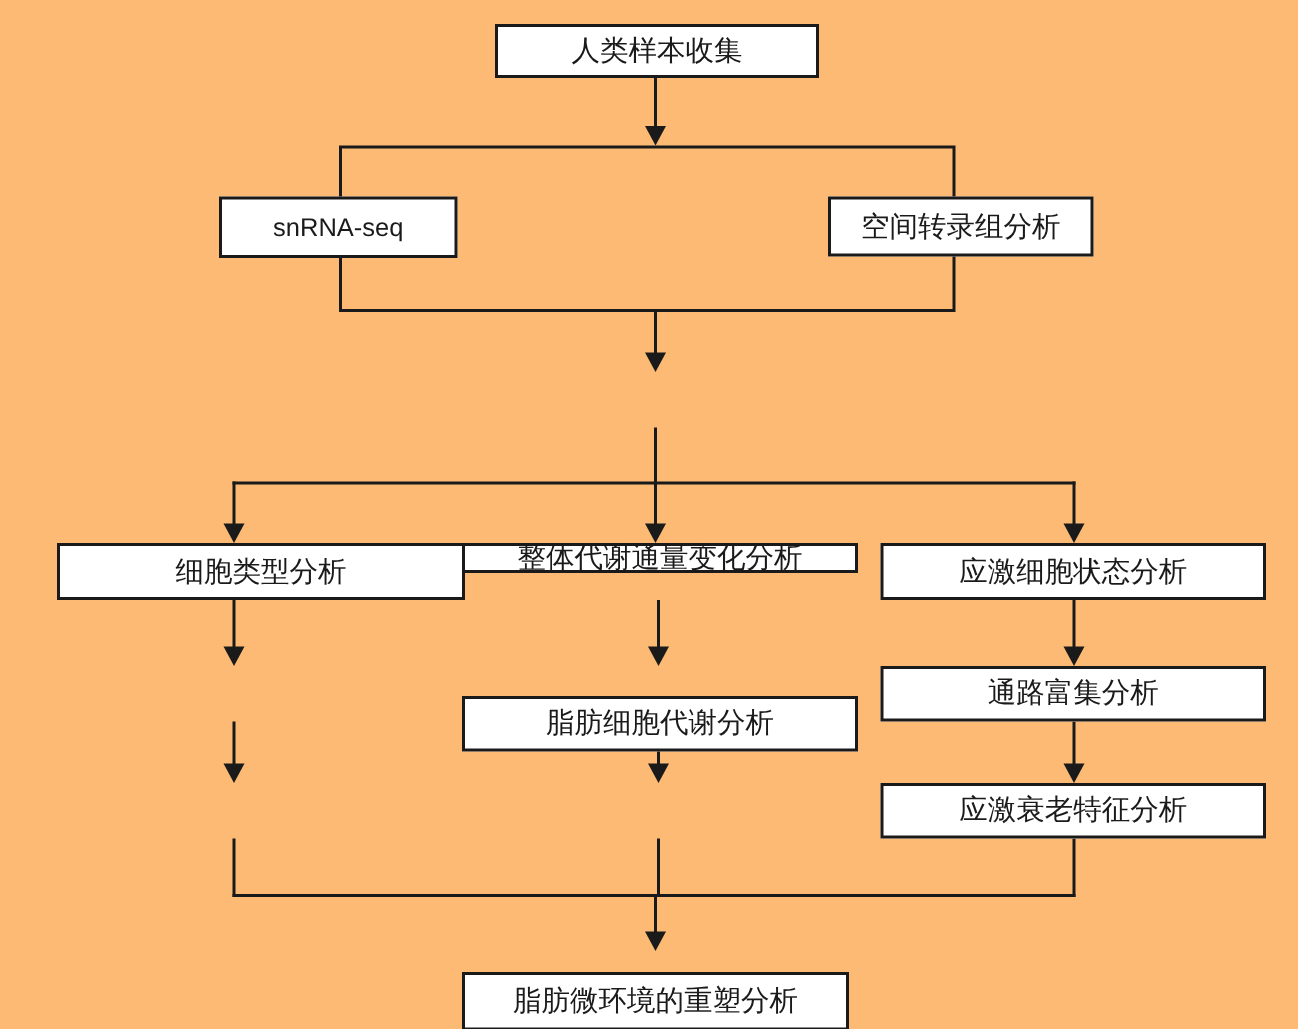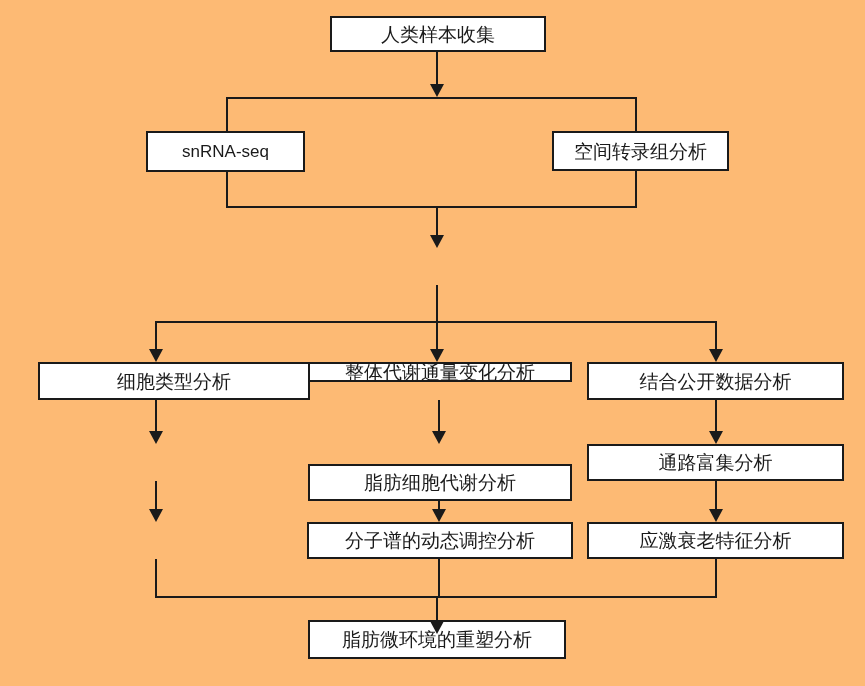--- a/index.html
+++ b/index.html
@@ -98,27 +98,26 @@
 
   <div class="node" style="left:146px; top:131px; width:159px; height:41px; font-size:17px;">snRNA-seq</div>
 
   <div class="node" style="left:552px; top:131px; width:177px; height:40px;">空间转录组分析</div>
 
 
   <div class="node" style="left:38px; top:362px; width:272px; height:38px;">细胞类型分析</div>
 
   <div class="node" style="left:308px; top:362px; width:264px; height:20px;">整体代谢通量变化分析</div>
 
-  <div class="node" style="left:587px; top:362px; width:257px; height:38px;">结合公开数据分析</div>
+  <div class="node" style="left:587px; top:362px; width:257px; height:38px;">应激细胞状态分析</div>
 
 
   <div class="node" style="left:308px; top:464px; width:264px; height:37px;">脂肪细胞代谢分析</div>
 
   <div class="node" style="left:587px; top:444px; width:257px; height:37px;">通路富集分析</div>
 
 
-  <div class="node" style="left:307px; top:522px; width:266px; height:37px;">分子谱的动态调控分析</div>
 
   <div class="node" style="left:587px; top:522px; width:257px; height:37px;">应激衰老特征分析</div>
 
-  <div class="node" style="left:308px; top:620px; width:258px; height:39px;">脂肪微环境的重塑分析</div>
+  <div class="node" style="left:308px; top:648px; width:258px; height:39px;">脂肪微环境的重塑分析</div>
 
 </div>
 
 </body></html>

